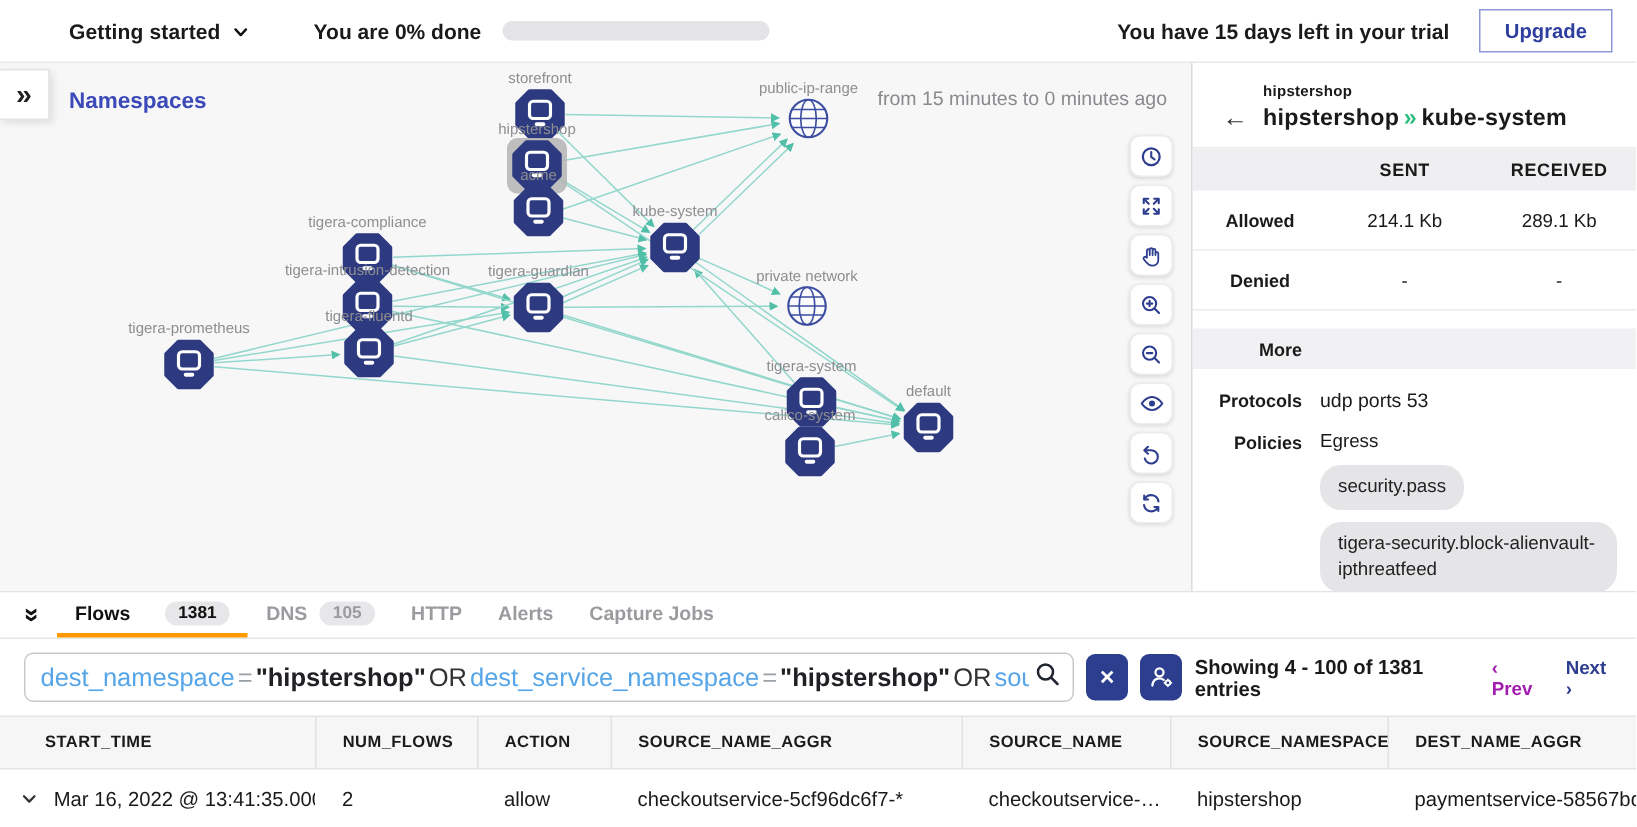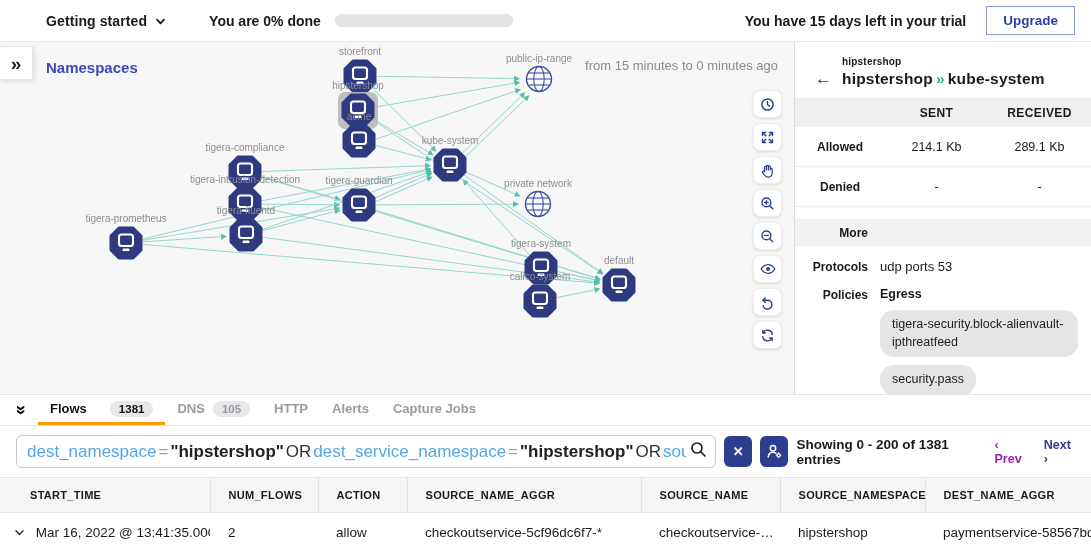--- a/index.html
+++ b/index.html
@@ -43,21 +43,21 @@
   .stats-grid { display:grid; grid-template-columns:90px 1fr 1fr; }
   .stats-grid > div { display:flex; align-items:center; justify-content:center; }
   .stats-headrow { background:#efeff1; height:28px; font-size:12px; font-weight:700; letter-spacing:.4px; }
   .stats-row { height:40px; border-bottom:1px solid #ececee; font-size:12.5px; }
   .stats-row .rl { font-weight:700; font-size:12px; }
   .more-row { background:#f1f1f3; height:27px; margin-top:12px; display:grid; grid-template-columns:85px 1fr; align-items:center; }
   .more-row span { font-size:12px; font-weight:700; text-align:right; padding-right:0; display:block; width:73px; }
   .kv { display:grid; grid-template-columns:85px 1fr; padding:13px 12px 0 0; }
   .kv .k { font-size:12px; font-weight:700; text-align:right; padding-right:12px; padding-top:1px; }
   .kv .v { font-size:13px; padding-left:0; }
-  .pol-dir { font-size:12.5px; font-weight:700; margin-bottom:9px; }
+  .pol-dir { font-size:12.5px; font-weight:400; margin-bottom:9px; }
   .pill { display:inline-block; background:#e5e5e8; border-radius:14px; padding:6px 12px; font-size:12.5px; color:#222; line-height:1.4; margin-bottom:8px; max-width:198px; }
 
   
   .tabs-row { height:31px; display:flex; align-items:stretch; border-bottom:1px solid #e6e6e8; padding-left:10px; background:#fff; }
   .collapse-btn { align-self:center; width:24px; height:24px; display:flex; align-items:center; justify-content:center; cursor:pointer; margin-right:4px; }
   .collapse-btn span { display:inline-block; transform:rotate(90deg); font-size:18px; font-weight:700; color:#111; line-height:1; }
   .tab { display:flex; align-items:center; gap:8px; padding:0 12px; font-size:13px; font-weight:700; color:#9b9b9f; cursor:pointer; border-bottom:3px solid transparent; }
   .tab.active { color:#111; border-bottom-color:#ff9900;gap:23px; }
   .tab .badge { background:#e7e7ea; color:inherit; border-radius:10px; padding:2px 9px; font-size:11.5px; font-weight:700; }
 
@@ -333,22 +333,22 @@
           <i></i>
         </div>
       <div class="kv">
         <div class="k">Protocols</div>
         <div class="v">udp ports 53</div>
       </div>
       <div class="kv">
         <div class="k">Policies</div>
         <div class="v">
           <div class="pol-dir">Egress</div>
+          <div><span class="pill">security.pass</span></div>
           <div><span class="pill">tigera-security.block-alienvault-ipthreatfeed</span></div>
-          <div><span class="pill">security.pass</span></div>
 
         </div>
       </div>
     </div>
   </div>
 
   <div class="tabs-row">
     <div class="collapse-btn">
         <span>»</span>
       </div>
@@ -400,21 +400,21 @@
       </button>
     <button class="sq-btn">
       <svg width="17" height="17" viewBox="0 0 17 17">
           <circle cx="7" cy="5.2" r="2.7" fill="none" stroke="#fff" stroke-width="1.5"></circle>
           <path d="M2.2 14c.4-3 2.2-4.7 4.8-4.7 1.1 0 2 .3 2.8.9" fill="none" stroke="#fff" stroke-width="1.5" stroke-linecap="round"></path>
           <circle cx="12.6" cy="12.2" r="1.6" fill="none" stroke="#fff" stroke-width="1.2"></circle>
           <path d="M12.6 9.8v1M12.6 13.6v1M10.2 12.2h1M14 12.2h1" stroke="#fff" stroke-width="1.1" stroke-linecap="round"></path>
         </svg>
     </button>
     <div class="pager">
-      <span class="showing">Showing 0 - 200 of 1381 entries</span>
+      <span class="showing">Showing 4 - 100 of 1381 entries</span>
       <span class="prev"><span>‹</span> <span>Prev</span></span>
       <span class="next"><span>Next</span> <span>›</span></span>
     </div>
   </div>
 
   <table class="flows">
     <colgroup>
         <col style="width:210px">
         <col style="width:108px">
         <col style="width:89px">

